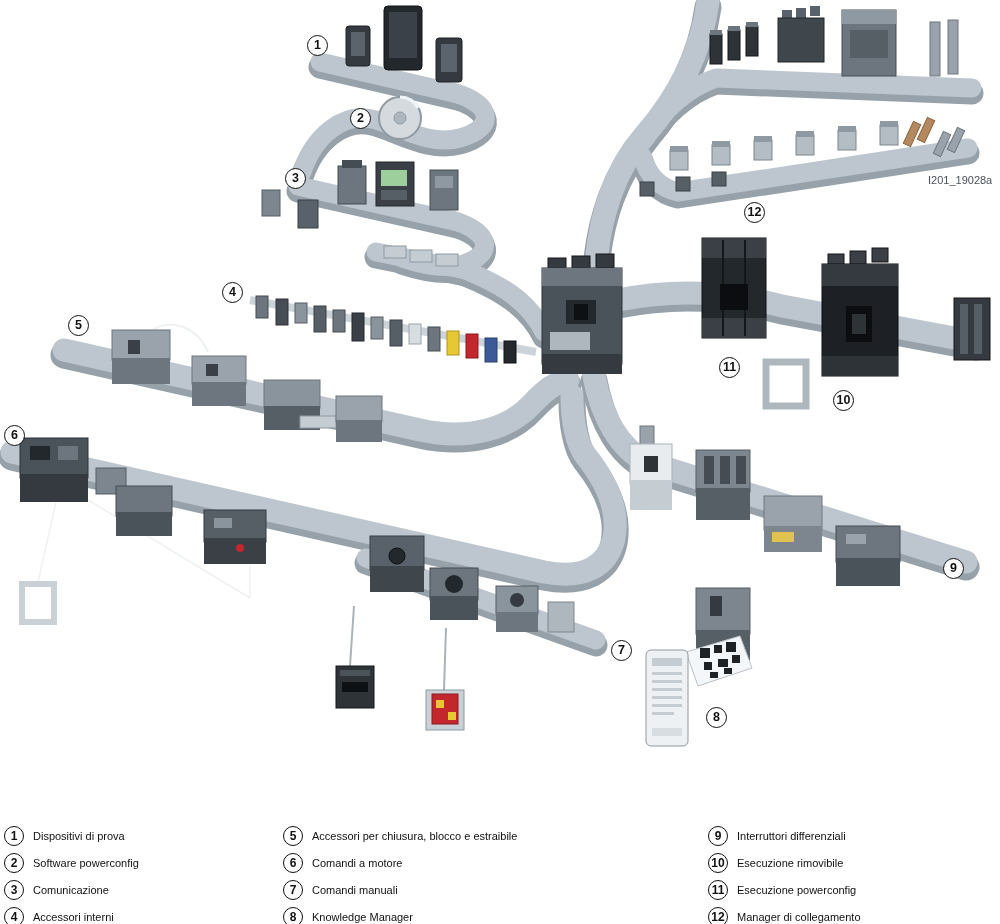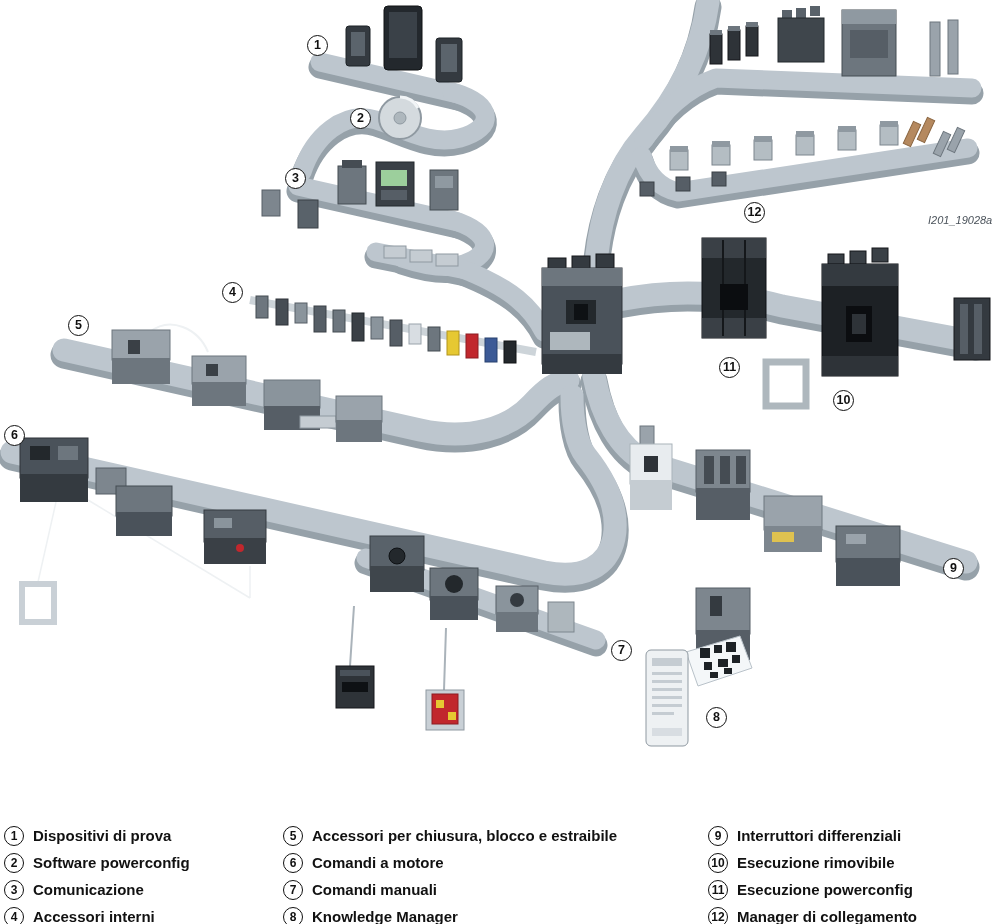--- a/index.html
+++ b/index.html
@@ -15,32 +15,32 @@
   .rail{stroke:#bdc6ce;stroke-width:19}
   .rshw{stroke:#96a1a9;stroke-width:27}
   .railw{stroke:#bdc6ce;stroke-width:23}
   
   .callout{
     position:absolute;width:21px;height:21px;border:1.5px solid #111;border-radius:50%;
     background:#fff;display:flex;align-items:center;justify-content:center;
     font-size:12.5px;font-weight:bold;color:#111;box-sizing:border-box;line-height:1;
   }
   .watermark{
-    position:absolute;left:928px;top:174px;font-size:11px;font-style:italic;color:#4a525a;margin-top:40px;
+    position:absolute;left:928px;top:174px;font-size:11px;color:#4a525a;
   }
   
   .legend{position:absolute;left:0;top:820px;width:1000px;height:104px;background:#fff}
   .lcol{position:absolute;top:2px}
   .lrow{display:flex;align-items:center;gap:9px;height:27px}
   .lnum{
     width:20px;height:20px;border:1.5px solid #111;border-radius:50%;background:#fff;
     display:flex;align-items:center;justify-content:center;font-size:12px;font-weight:bold;
     box-sizing:border-box;flex:0 0 20px;line-height:1;
   }
-  .llabel{font-size:15px;font-weight:bold;color:#111;white-space:nowrap}
+  .llabel{font-size:11px;font-weight:normal;color:#111;white-space:nowrap}
 </style>
 </head>
 <body>
 
 <div class="diagram">
   <svg width="1000" height="820" viewBox="0 0 1000 820">
     <defs>
       <path id="p_tl1" d="M 320,62 L 458,94"></path>
       <path id="p_tl2" d="M 452,92 C 494,104 496,128 460,138 C 430,146 402,128 376,120 C 344,110 314,136 302,172"></path>
       <path id="p_tl3" d="M 298,186 L 458,222"></path>

